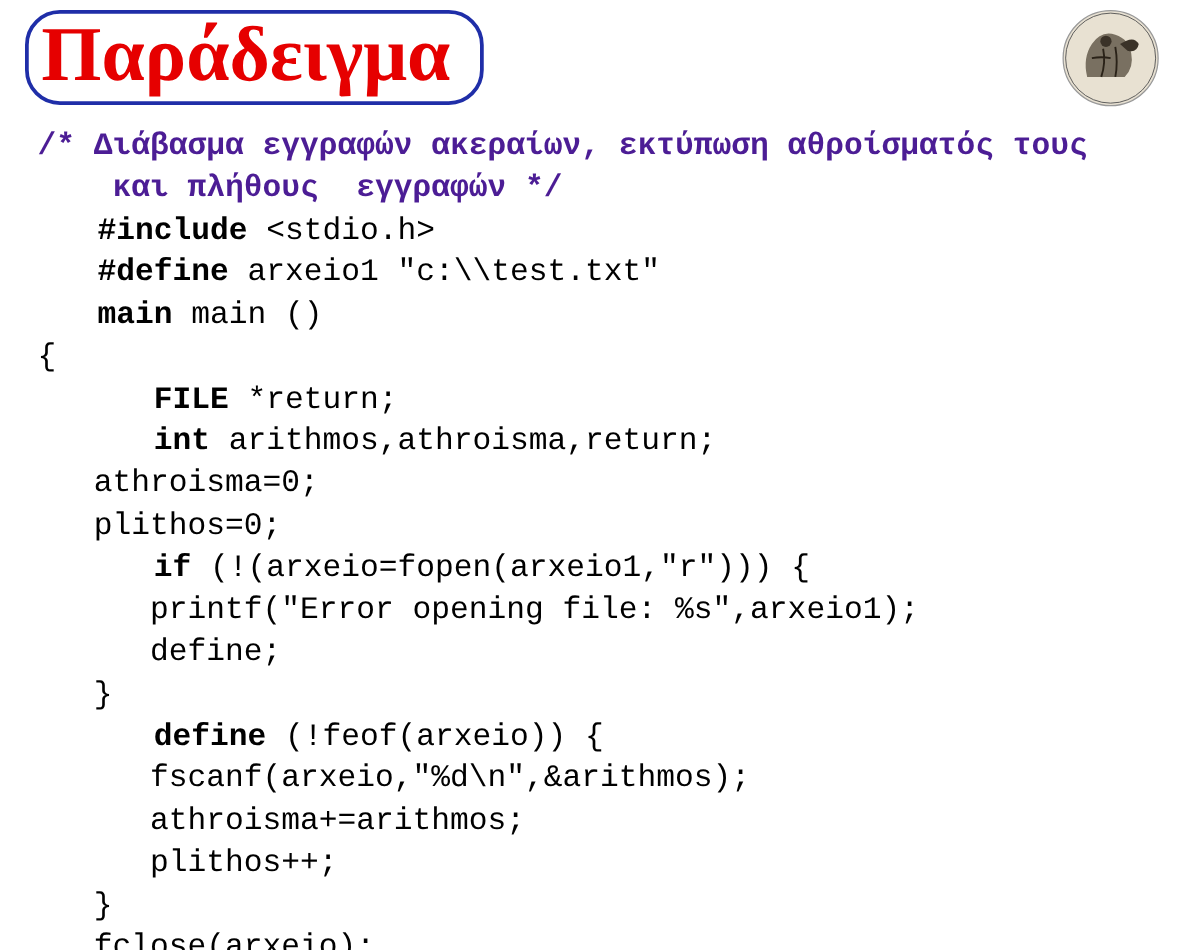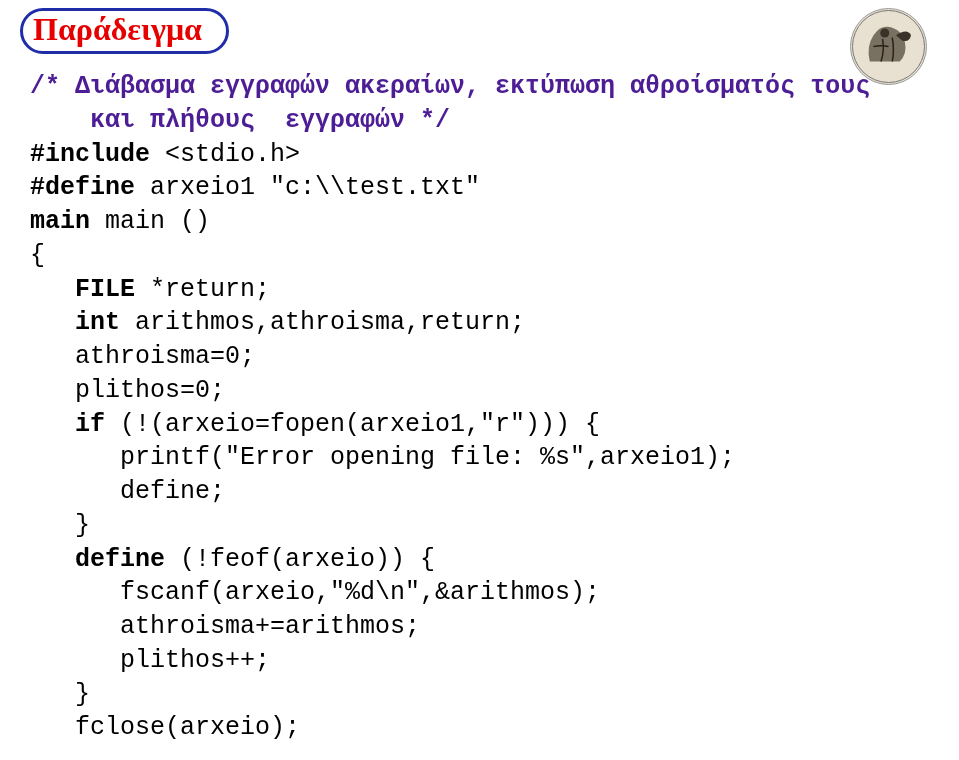--- a/index.html
+++ b/index.html
@@ -22,21 +22,21 @@
   }
   .title-box {
     display: inline-block;
     border: 3px solid #1f2ea8;
     border-radius: 28px;
     padding: 2px 24px 6px 10px;
     background: #fff;
   }
   .title-text {
     color: #e60000;
-    font-size: 32px;
+    font-size: 62px;
     font-weight: bold;
     line-height: 1;
     display: inline-block;
   }
   .logo {
     position: absolute;
     right: 12px;
     top: 0;
     width: 75px;
     height: 75px;
@@ -53,21 +53,21 @@
     height: 100%;
   }
   .code-block {
     font-family: "Courier New", monospace;
     font-size: 25px;
     line-height: 1.35;
     white-space: pre;
     color: #000;
     padding-left: 10px;
   }
-  .kw { font-weight: bold; }
+  .kw { font-weight: bold; margin-left: 48px; }
   .cm { color: #4c1d95; font-weight: bold; }
 </style>
 </head>
 <body>
 
 <div class="slide">
   <div class="title-container">
     <div class="title-box">
       <span class="title-text">Παράδειγμα</span>
     </div>

